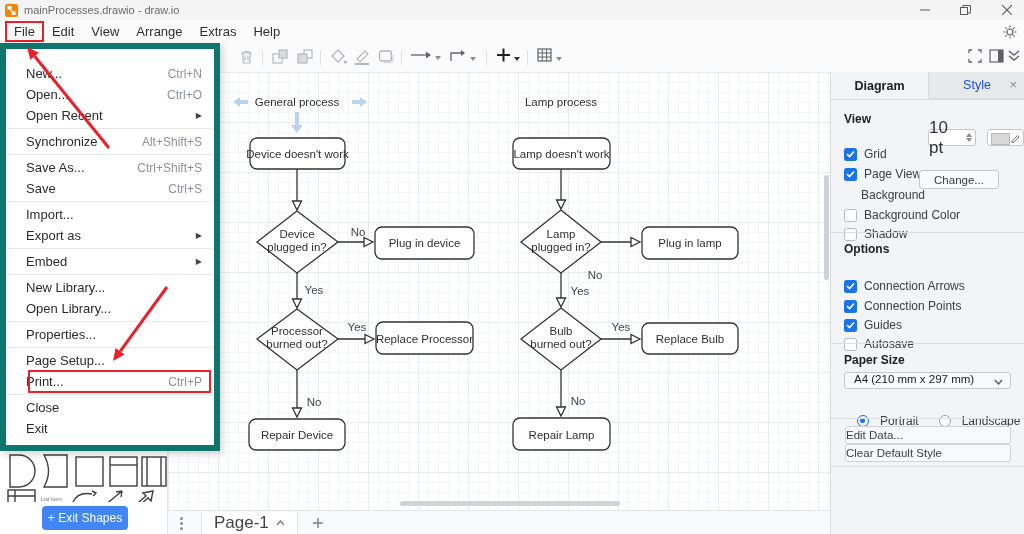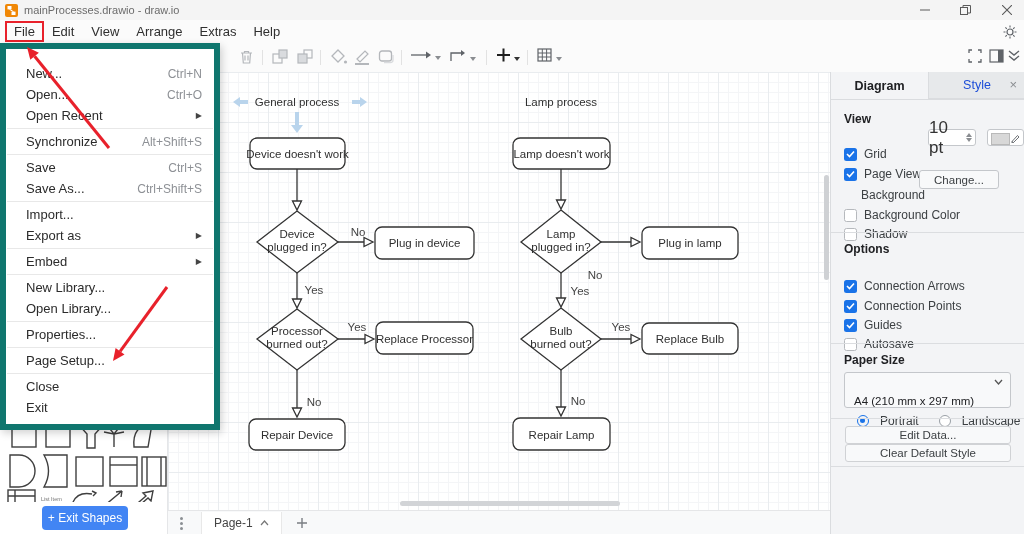--- a/index.html
+++ b/index.html
@@ -26,36 +26,36 @@
     background-image:
       linear-gradient(#e9ecef 1px,transparent 1px),
       linear-gradient(90deg,#e9ecef 1px,transparent 1px),
       linear-gradient(#f4f5f7 1px,transparent 1px),
       linear-gradient(90deg,#f4f5f7 1px,transparent 1px);
     background-size:50px 50px,50px 50px,10px 10px,10px 10px;}
   .vscroll{position:absolute;left:656px;top:103px;width:5px;height:105px;background:#cfd1d4;border-radius:3px;}
   .hscroll{position:absolute;left:232px;top:429px;width:220px;height:5px;background:#d2d4d7;border-radius:3px;}
   
   .pagebar{position:absolute;left:168px;top:510px;width:662px;height:24px;background:#f8f9fa;border-top:1px solid #e5e6e8;display:flex;align-items:center;}
-  .page-tab{height:23px;background:#fff;border-right:1px solid #e8e8e8;border-left:1px solid #e8e8e8;display:flex;align-items:center;padding:0 12px;font-size:12px;color:#444;margin-left:18px;}
+  .page-tab{height:23px;background:#fff;border-right:1px solid #e8e8e8;border-left:1px solid #e8e8e8;display:flex;align-items:center;padding:0 12px;font-size:17px;color:#444;margin-left:18px;}
   .dots{display:flex;flex-direction:column;gap:2px;margin-left:12px;}
   .dots i{width:3px;height:3px;border-radius:50%;background:#8b8f94;}
   
   .panel{position:absolute;left:830px;top:72px;width:194px;height:462px;background:#f3f4f6;border-left:1px solid #dadcdf;box-sizing:border-box;}
   .ptabs{position:absolute;left:0;top:0;width:194px;height:27px;display:flex;border-bottom:1px solid #dadcdf;}
   .ptab{width:97px;display:flex;align-items:center;justify-content:center;font-size:12.5px;color:#202124;box-sizing:border-box;}
   .ptab.active{background:#f3f4f6;font-weight:bold;}
   .ptab.inactive{background:#e7e9eb;border-left:1px solid #dadcdf;border-bottom:1px solid #dadcdf;color:#1d4ed8;}
   .phead{position:absolute;left:13px;font-size:12px;font-weight:bold;color:#202124;}
   .prow{position:absolute;left:13px;display:flex;align-items:center;gap:7px;font-size:12px;color:#3c4043;margin-top:16px;}
   .cb{width:13px;height:13px;border-radius:2.5px;box-sizing:border-box;flex:0 0 13px;}
   .cb.on{background:#1a73e8;display:flex;align-items:center;justify-content:center;}
   .cb.off{background:#fff;border:1px solid #b6b9bd;}
   .pdiv{position:absolute;left:0;width:194px;height:1px;background:#dbdde0;}
-  .pbtn{position:absolute;left:14px;width:164px;height:16px;background:#f8f9fa;border:1px solid #d0d2d5;border-radius:3px;font-size:11.5px;color:#3c4043;display:flex;align-items:center;justify-content:center;}
+  .pbtn{position:absolute;left:14px;width:164px;height:16px;background:#f8f9fa;border:1px solid #d0d2d5;border-radius:3px;font-size:11.5px;color:#3c4043;display:flex;align-items:center;}
   .radio{width:12px;height:12px;border-radius:50%;box-sizing:border-box;position:relative;}
   .radio.on{border:1.5px solid #1a73e8;}
   .radio.on::after{content:"";position:absolute;left:2px;top:2px;width:5px;height:5px;border-radius:50%;background:#1a73e8;}
   .radio.off{border:1.5px solid #9aa0a6;background:#fff;}
   
   .filemenu{position:absolute;left:0;top:43px;width:220px;background:#ffffff;border:6px solid #0f766e;box-shadow:2px 3px 8px rgba(0,0,0,.18);padding:14px 0 6px 0;box-sizing:border-box;z-index:50;}
   .mi{position:relative;height:21px;display:flex;align-items:center;padding:0 12px 0 20px;font-size:13px;color:#2b2b2b;}
   .mi .ml{flex:1;}
   .mi .ms{font-size:12px;color:#8d9095;}
   .mi .subar{font-size:8px;color:#444;}
@@ -398,21 +398,21 @@
       <span>Guides</span>
     </div>
     <div class="prow" style="top:249px">
       <span class="cb off"></span>
       <span>Autosave</span>
     </div>
 
     <div class="pdiv" style="top:271px"></div>
     <div class="phead" style="top:281px">Paper Size</div>
 
-    <div style="position:absolute;left:13px;top:300px;width:167px;height:36px;background:#f8f9fa;border:1px solid #c4c7cb;border-radius:3px;font-size:11.5px;color:#202124;display:flex;align-items:flex-end;padding-left:9px;box-sizing:border-box">
+    <div style="position:absolute;left:13px;top:300px;width:167px;height:17px;background:#f8f9fa;border:1px solid #c4c7cb;border-radius:3px;font-size:11.5px;color:#202124;display:flex;align-items:flex-start;padding-left:9px;box-sizing:border-box">
       <span>A4 (210 mm x 297 mm)</span>
       <svg width="9" height="6" style="position:absolute;right:7px;top:6px">
         <path d="M1 1 L4.5 5 L8 1" fill="none" stroke="#555" stroke-width="1.3"></path>
       </svg>
     </div>
 
     <div class="prow" style="top:326px;left:26px;gap:11px">
       <span class="radio on"></span>
       <span>Portrait</span>
       <span class="radio off" style="margin-left:9px"></span>
@@ -442,27 +442,27 @@
         <span class="ml">Open Recent</span>
         <span class="subar">▶</span>
       </div>
     <div class="msep"></div>
     <div class="mi">
         <span class="ml">Synchronize</span>
         <span class="ms">Alt+Shift+S</span>
       </div>
     <div class="msep"></div>
     <div class="mi">
+        <span class="ml">Save As...</span>
+        <span class="ms">Ctrl+Shift+S</span>
+      </div>
+    <div class="mi">
         <span class="ml">Save</span>
         <span class="ms">Ctrl+S</span>
       </div>
-    <div class="mi">
-        <span class="ml">Save As...</span>
-        <span class="ms">Ctrl+Shift+S</span>
-      </div>
     <div class="msep"></div>
     <div class="mi">
         <span class="ml">Import...</span>
       </div>
     <div class="mi">
         <span class="ml">Export as</span>
         <span class="subar">▶</span>
       </div>
     <div class="msep"></div>
     <div class="mi">
@@ -477,20 +477,25 @@
         <span class="ml">Open Library...</span>
       </div>
     <div class="msep"></div>
     <div class="mi">
         <span class="ml">Properties...</span>
       </div>
     <div class="msep"></div>
     <div class="mi">
         <span class="ml">Page Setup...</span>
       </div>
+    <div class="mi">
+      <span class="ml">Print...</span>
+      <span class="ms">Ctrl+P</span>
+      <span class="redbox"></span>
+    </div>
     <div class="msep"></div>
     <div class="mi">
         <span class="ml">Close</span>
       </div>
     <div class="mi">
         <span class="ml">Exit</span>
       </div>
   </div>
 
   <svg class="annot">

